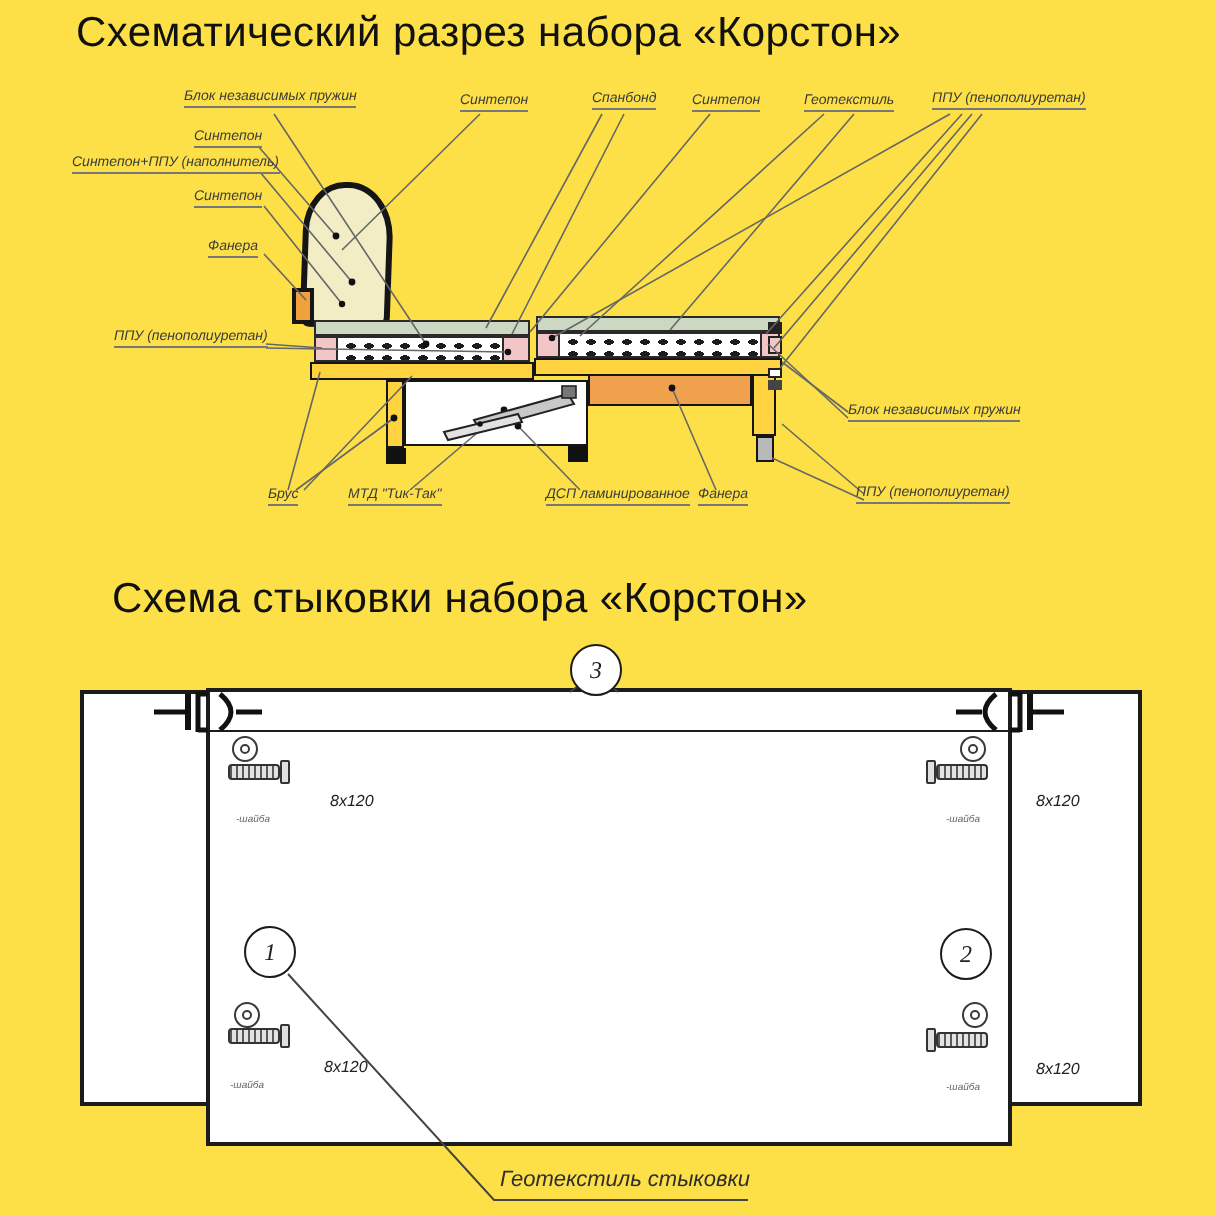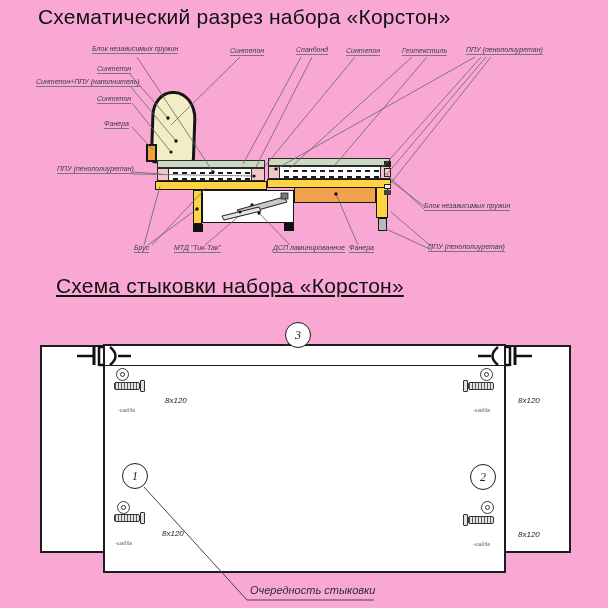--- a/index.html
+++ b/index.html
@@ -1,16 +1,16 @@
 <!DOCTYPE html>
 <html><head>
 <meta charset="utf-8">
 <style>
   html,body{margin:0;padding:0;background:#fff;}
-  .page{position:relative;width:608px;height:608px;background:#f9a8d4;overflow:hidden;
+  .page{position:relative;width:608px;height:608px;background:#fde047;overflow:hidden;
         font-family:"Liberation Sans",sans-serif;}
   .title{position:absolute;color:#111;font-size:21px;letter-spacing:.2px;white-space:nowrap;z-index:6;}
   .lbl{position:absolute;font:italic 7px "Liberation Sans",sans-serif;color:#3b3b3b;
        white-space:nowrap;border-bottom:.5px solid #777;padding-bottom:1px;z-index:7;line-height:1;}
   .part{position:absolute;box-sizing:border-box;z-index:2;}
   .svg-overlay{position:absolute;left:0;top:0;z-index:5;pointer-events:none;}
   
   .backrest{background:#f2edc4;border:3px solid #151515;border-radius:46% 50% 14% 10% / 34% 38% 8% 8%;transform:rotate(2deg);}
   .greenstrip{background:#ccd8c2;border:1px solid #2a2a2a;}
   .springband{background:#fff;border:1px solid #2a2a2a;display:flex;}
@@ -41,21 +41,21 @@
   .screwsize{position:absolute;font:italic 8px "Liberation Sans",sans-serif;color:#222;z-index:6;white-space:nowrap;margin-left:47px;}
   .screwnote{position:absolute;font:italic 5px "Liberation Sans",sans-serif;color:#666;z-index:6;white-space:nowrap;}
   .ordernote{position:absolute;font:italic 11px "Liberation Sans",sans-serif;color:#2e2e2e;z-index:7;white-space:nowrap;}
 </style>
 </head>
 <body>
 
 <div class="page">
 
   <div class="title" style="left:38px;top:5px;">Схематический разрез набора «Корстон»</div>
-  <div class="title" style="left:56px;top:274px;text-decoration:underline;">Схема стыковки набора «Корстон»</div>
+  <div class="title" style="left:56px;top:288px;">Схема стыковки набора «Корстон»</div>
 
   <div class="part backrest" style="left:151px;top:91px;width:45px;height:73px;"></div>
   <div class="part orange-sm" style="left:146px;top:144px;width:11px;height:18px;"></div>
 
   <div class="part greenstrip" style="left:157px;top:160px;width:108px;height:8px;"></div>
   <div class="part springband" style="left:157px;top:168px;width:108px;height:13px;">
     <span class="cap" style="width:10px;"></span>
     <span class="springs"></span>
     <span class="cap r" style="width:12px;"></span>
   </div>
@@ -147,21 +147,21 @@
   <div class="washer" style="left:481px;top:501px;">
       <i></i>
     </div>
   <div class="screw" style="left:463px;top:514px;">
     <span class="head"></span>
       <span class="shaft"></span>
     </div>
   <div class="screwsize" style="left:471px;top:530px;">8x120</div>
   <div class="screwnote" style="left:473px;top:541px;">-шайба</div>
 
-  <div class="ordernote" style="left:250px;top:584px;">Очередность стыковки</div>
+  <div class="ordernote" style="left:250px;top:584px;">Геотекстиль стыковки</div>
 
   <svg class="svg-overlay" width="608" height="608" viewBox="0 0 608 608">
     <g stroke="#666" stroke-width="0.8">
       <line x1="137" y1="57" x2="213" y2="172"></line>
       <line x1="240" y1="57" x2="171" y2="125"></line>
       <line x1="301" y1="57" x2="243" y2="164"></line>
       <line x1="312" y1="57" x2="256" y2="167"></line>
       <line x1="355" y1="57" x2="265" y2="166"></line>
       <line x1="412" y1="57" x2="290" y2="168"></line>
       <line x1="427" y1="57" x2="335" y2="165"></line>

